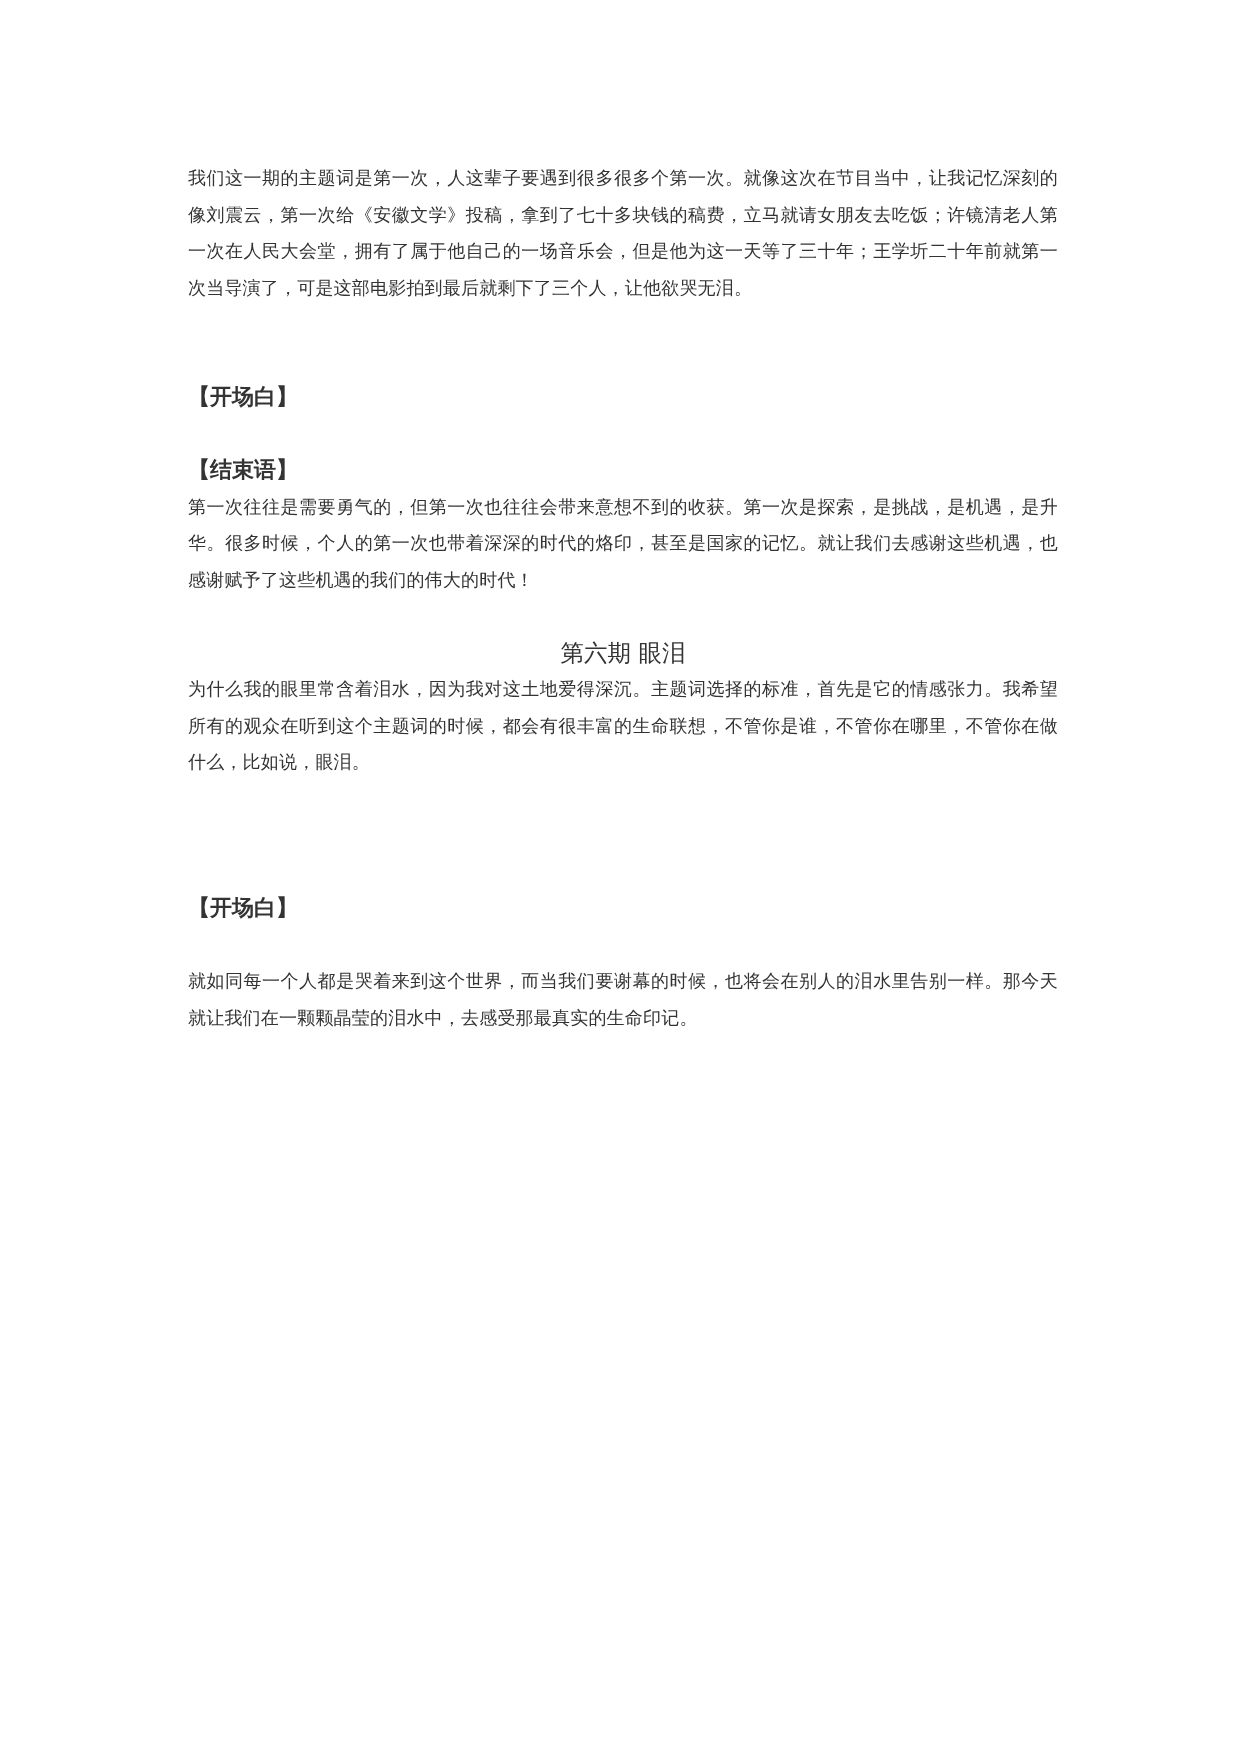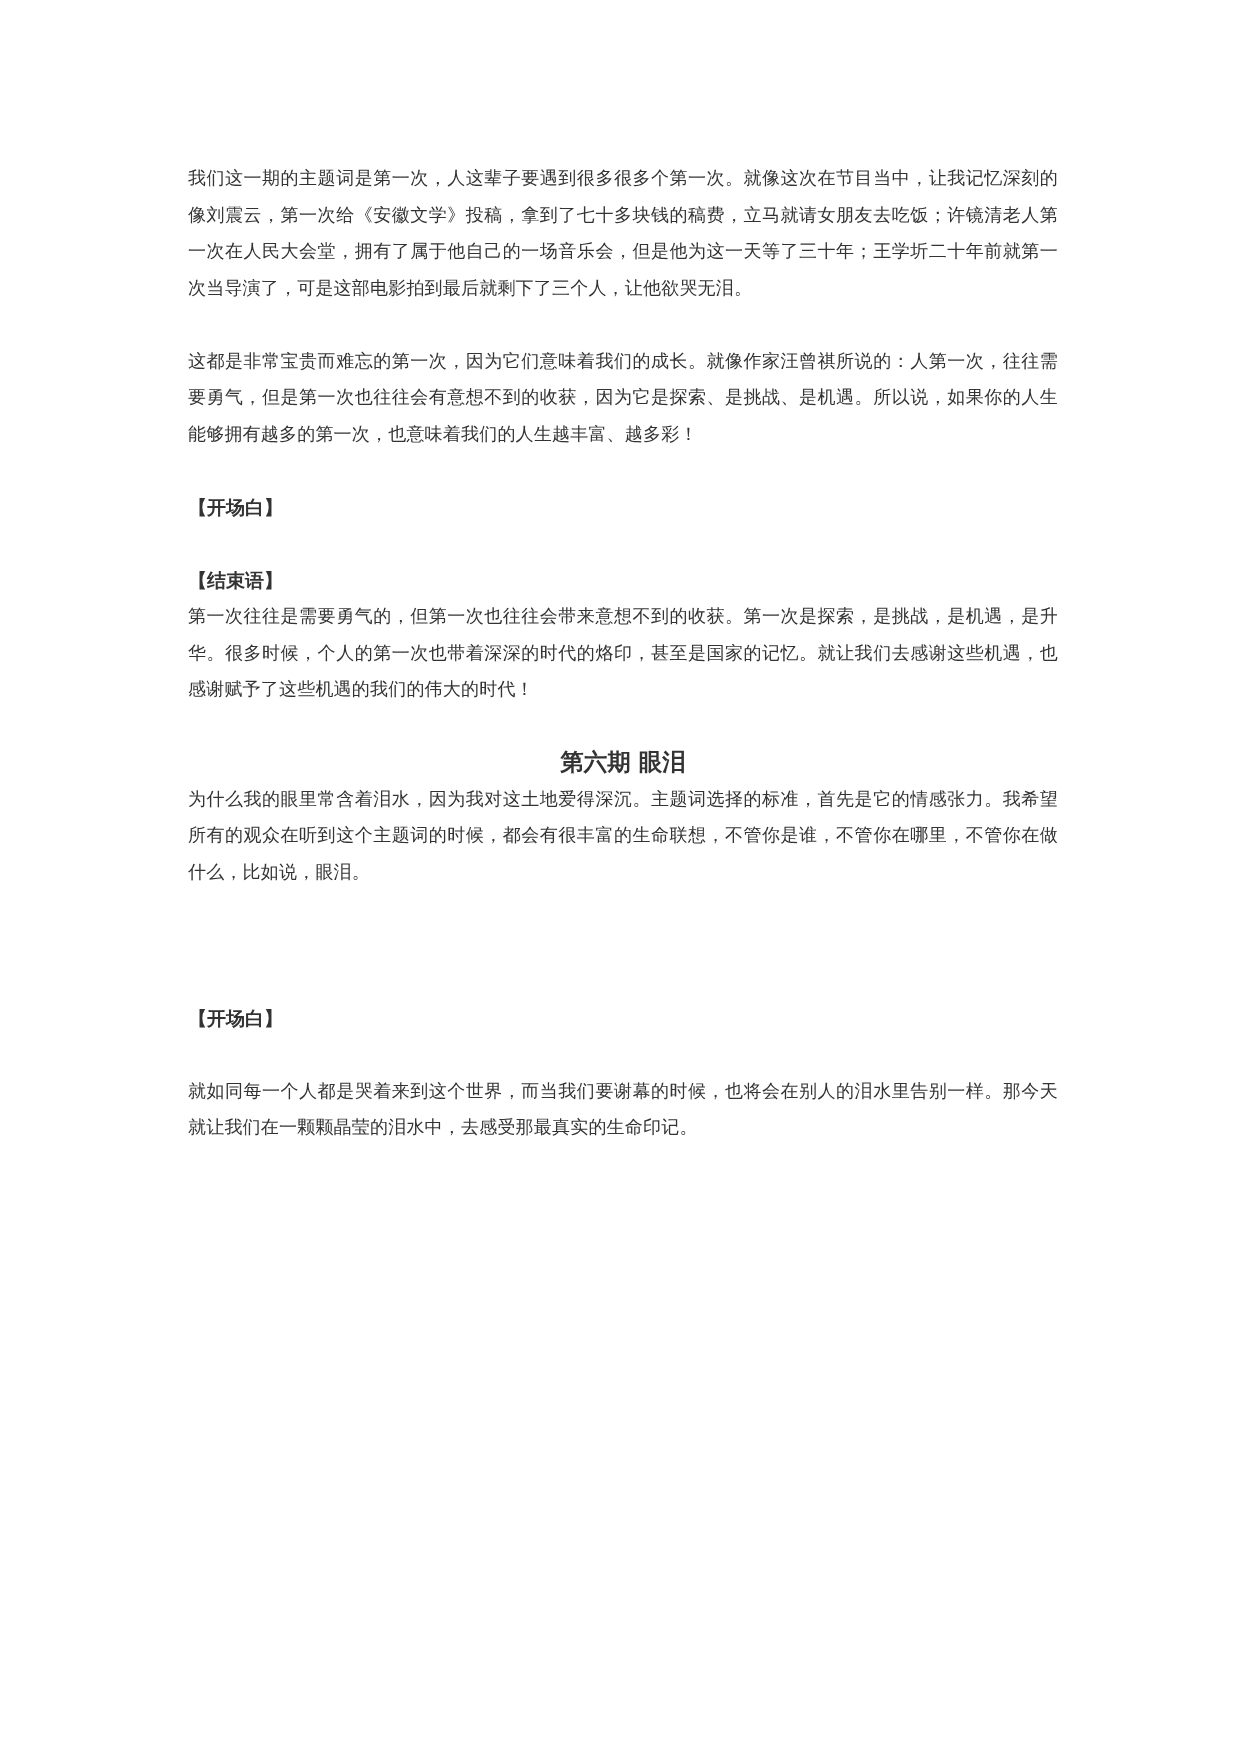--- a/index.html
+++ b/index.html
@@ -25,44 +25,43 @@
       font-size: 18px;
       line-height: 36.5px;
       margin: 0;
       text-align: justify;
       letter-spacing: 0.2px;
     }
     .gap {
       height: 36.5px;
     }
     .heading {
-      font-size: 19px;
+      font-size: 22px;
       line-height: 36.5px;
       font-weight: bold;
       margin: 0;
       color: #333333;
     }
     .title {
       font-size: 23.5px;
       line-height: 36.5px;
-      font-weight: bold;
+      font-weight: normal;
       text-align: center;
       margin: 0;
       color: #333333;
     }
   </style>
 </head>
 <body>
 
 <div class="page">
 
   <p class="para">我们这一期的主题词是第一次，人这辈子要遇到很多很多个第一次。就像这次在节目当中，让我记忆深刻的像刘震云，第一次给《安徽文学》投稿，拿到了七十多块钱的稿费，立马就请女朋友去吃饭；许镜清老人第一次在人民大会堂，拥有了属于他自己的一场音乐会，但是他为这一天等了三十年；王学圻二十年前就第一次当导演了，可是这部电影拍到最后就剩下了三个人，让他欲哭无泪。</p>
   <div class="gap"></div>
 
-  <p class="para">这都是非常宝贵而难忘的第一次，因为它们意味着我们的成长。就像作家汪曾祺所说的：人第一次，往往需要勇气，但是第一次也往往会有意想不到的收获，因为它是探索、是挑战、是机遇。所以说，如果你的人生能够拥有越多的第一次，也意味着我们的人生越丰富、越多彩！</p>
   <div class="gap"></div>
 
   <p class="heading">【开场白】</p>
   <div class="gap"></div>
 
   <p class="heading">【结束语】</p>
   <p class="para">第一次往往是需要勇气的，但第一次也往往会带来意想不到的收获。第一次是探索，是挑战，是机遇，是升华。很多时候，个人的第一次也带着深深的时代的烙印，甚至是国家的记忆。就让我们去感谢这些机遇，也感谢赋予了这些机遇的我们的伟大的时代！</p>
   <div class="gap"></div>
 
   <p class="title">第六期 眼泪</p>

